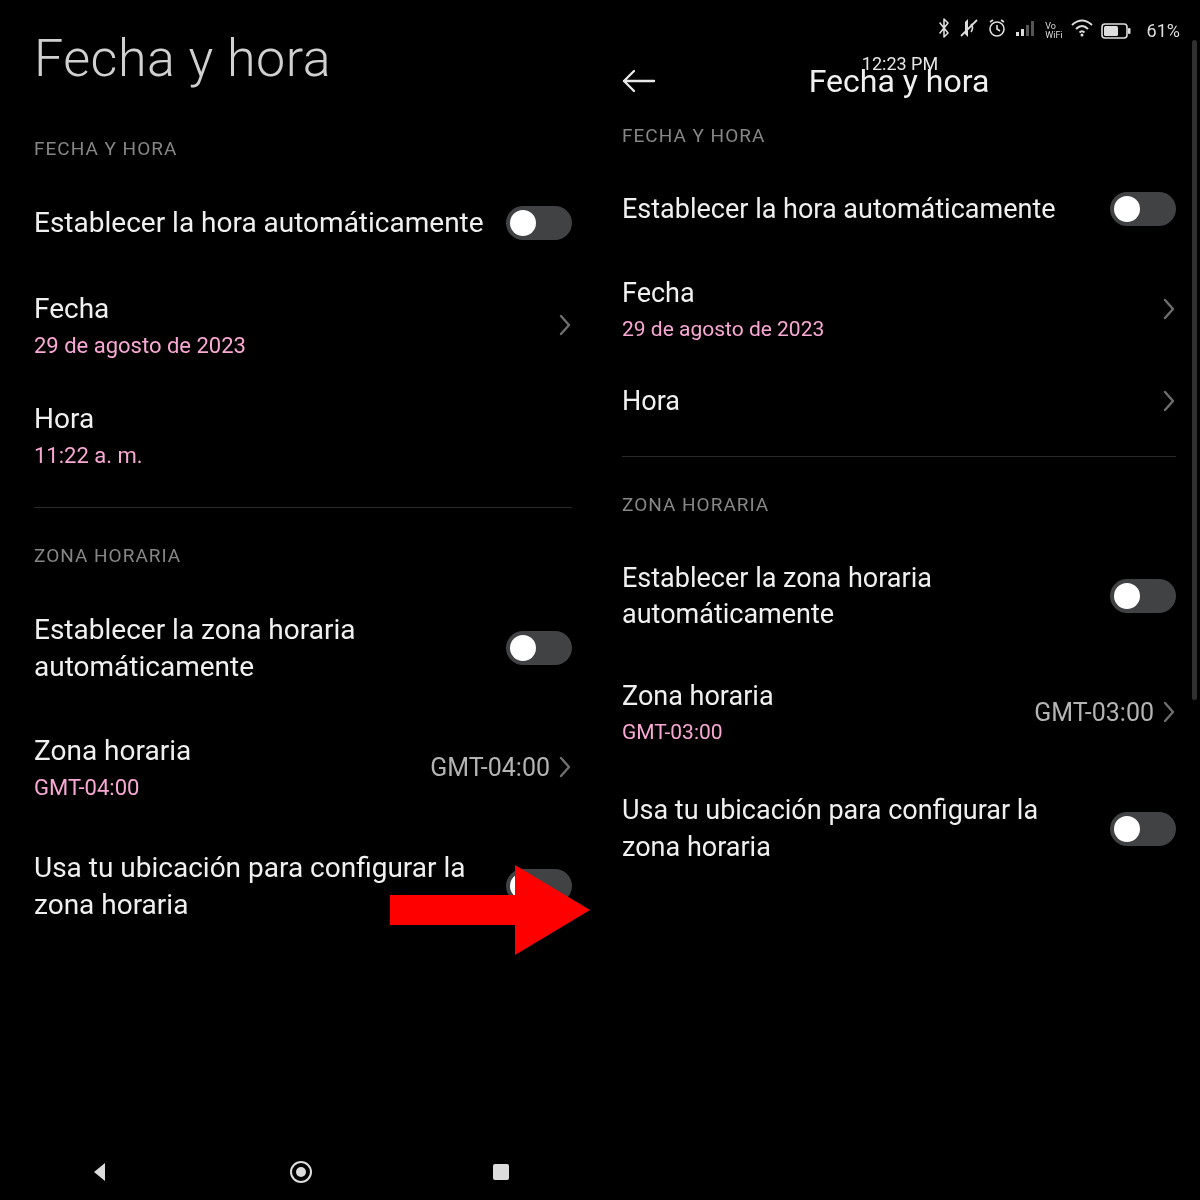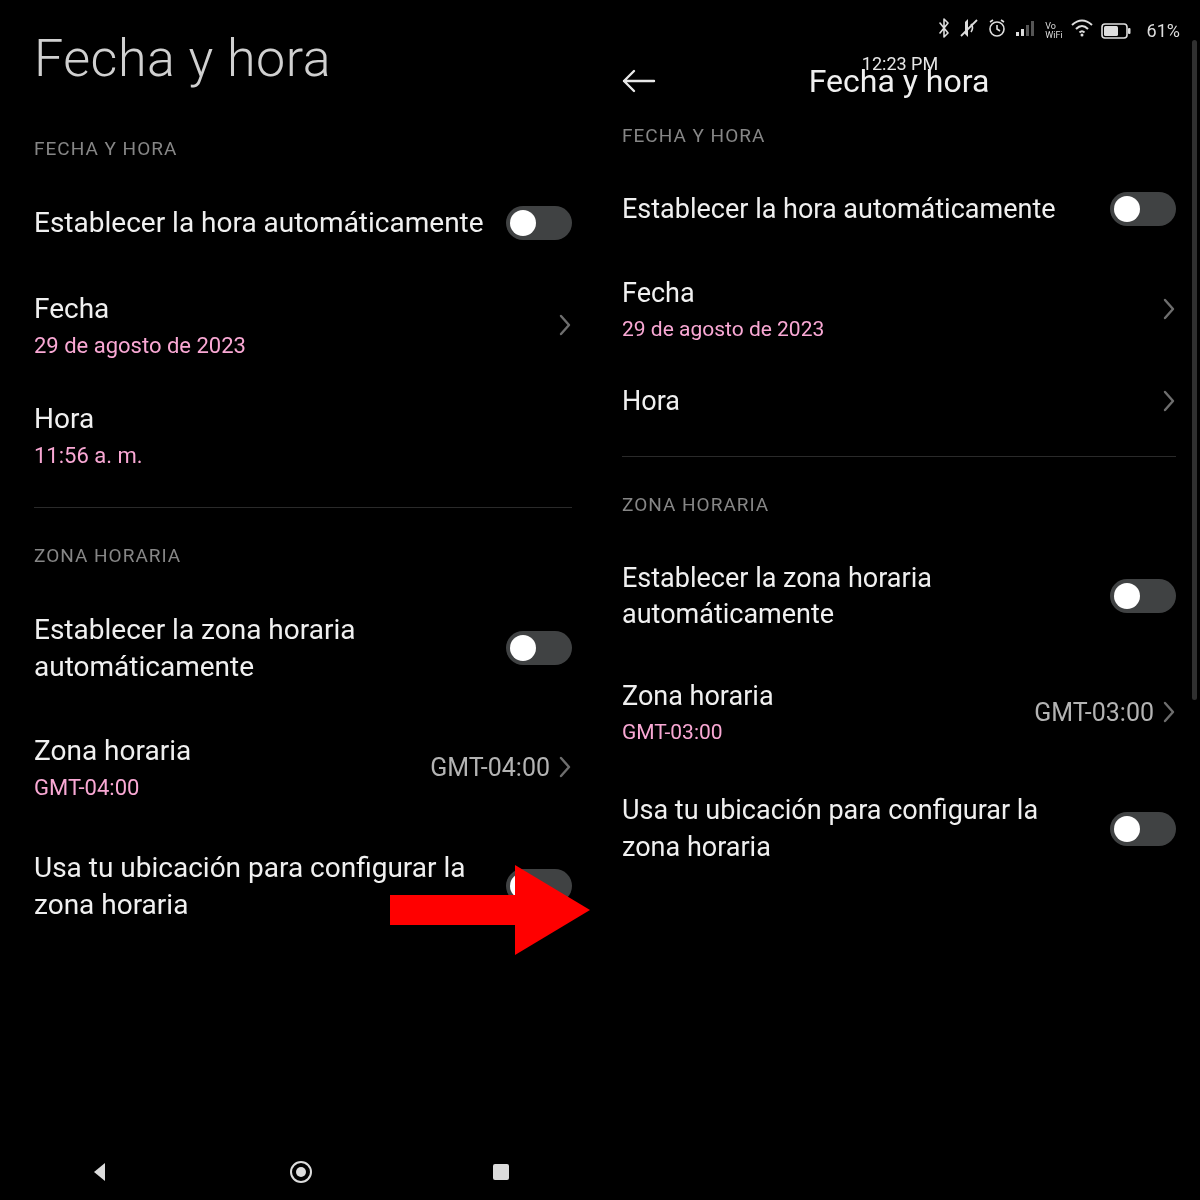--- a/index.html
+++ b/index.html
@@ -72,21 +72,21 @@
         <div class="trail chev">
           <svg viewBox="0 0 14 24" fill="none">
               <path d="M3 3 L11 12 L3 21" stroke="#6e6e6e" stroke-width="2.4" stroke-linecap="round" stroke-linejoin="round"></path>
             </svg>
         </div>
       </div>
 
       <div class="row" style="margin-top:12px;">
         <div class="rowMain">
           <div class="rowTitle">Hora</div>
-          <div class="rowSub">11:56 a. m.</div>
+          <div class="rowSub">11:22 a. m.</div>
         </div>
       </div>
 
       <div class="divider"></div>
 
       <div class="sectionHdr">ZONA HORARIA</div>
 
       <div class="row">
         <div class="rowMain">
             <div class="rowTitle">Establecer la zona horaria automáticamente</div>

